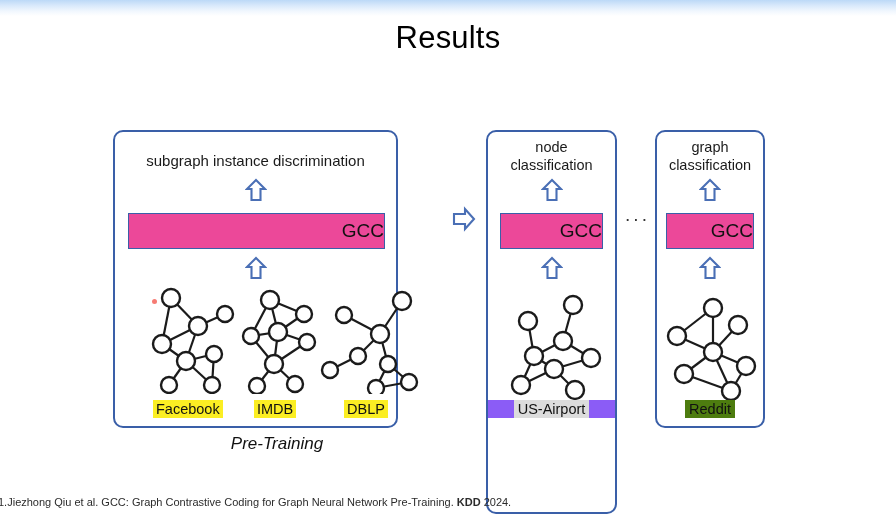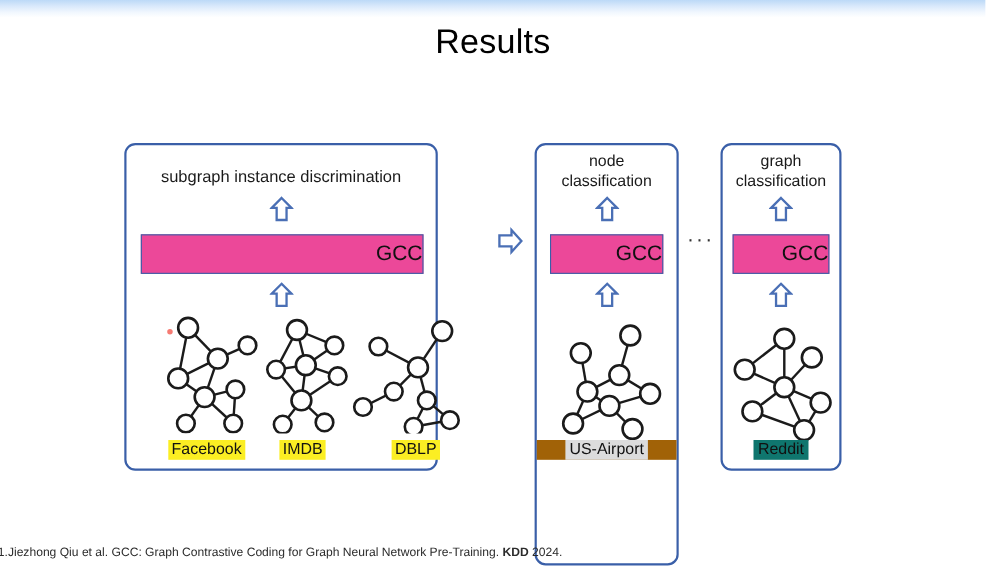--- a/index.html
+++ b/index.html
@@ -97,21 +97,21 @@
 
   .ds-label {
     position: absolute;
     text-align: center;
     font-size: 14.5px;
     color: #111111;
     white-space: nowrap;
     padding: 1px 3px;
   }
   .hl-yellow { background: #fbee23; }
-  .hl-gray   { background: #a16207; }
+  .hl-gray   { background: #8b5cf6; }
 
   
   .right-arrow {
     position: absolute;
     left: 452px; top: 88px;
     width: 24px; height: 26px;
   }
   .ellipsis {
     position: absolute;
     left: 622px; top: 90px;
@@ -238,21 +238,21 @@
       <circle cx="62" cy="50" r="9"></circle>
       <circle cx="40" cy="72" r="8"></circle>
       <circle cx="12" cy="86" r="8"></circle>
       <circle cx="70" cy="80" r="8"></circle>
       <circle cx="58" cy="104" r="8"></circle>
       <circle cx="91" cy="98" r="8"></circle>
     </svg>
 
     <div class="ds-label hl-yellow" style="left:38px; top:268px;">Facebook</div>
     <div class="ds-label hl-yellow" style="left:139px; top:268px;">IMDB</div>
-    <div class="ds-label hl-yellow" style="left:229px; top:268px;margin-left:12px;">DBLP</div>
+    <div class="ds-label hl-yellow" style="left:229px; top:268px;">DBLP</div>
   </div>
 
   <div class="right-arrow">
     <svg viewBox="0 0 24 26" width="24" height="26">
       <path d="M2 8 L13 8 L13 3 L22 13 L13 23 L13 18 L2 18 Z" fill="#ffffff" stroke="#4a6fb5" stroke-width="2.1" stroke-linejoin="miter"></path>
     </svg>
   </div>
 
   <div class="panel panel-node">
     <div class="panel-heading">
@@ -338,23 +338,24 @@
       <circle cx="53" cy="16" r="9"></circle>
       <circle cx="17" cy="44" r="9"></circle>
       <circle cx="78" cy="33" r="9"></circle>
       <circle cx="53" cy="60" r="9"></circle>
       <circle cx="24" cy="82" r="9"></circle>
       <circle cx="86" cy="74" r="9"></circle>
       <circle cx="71" cy="99" r="9"></circle>
     </svg>
 
     <div class="ds-label" style="left:0; right:0; top:268px; text-align:center;">
-      <span style="background:#0f766e; padding:1px 4px;">Reddit</span>
+      <span style="background:#4d7c0f; padding:1px 4px;">Reddit</span>
     </div>
   </div>
 
+  <div class="stage-caption cap-pretrain">Pre-Training</div>
 </div>
 
 <div class="cursor-dot"></div>
 
 <div class="footer">
   <span>1.</span><span>Jiezhong Qiu et al. GCC: Graph Contrastive Coding for Graph Neural Network Pre-Training. </span><b>KDD</b><span> 2024.</span>
 </div>
 
 </body></html>

